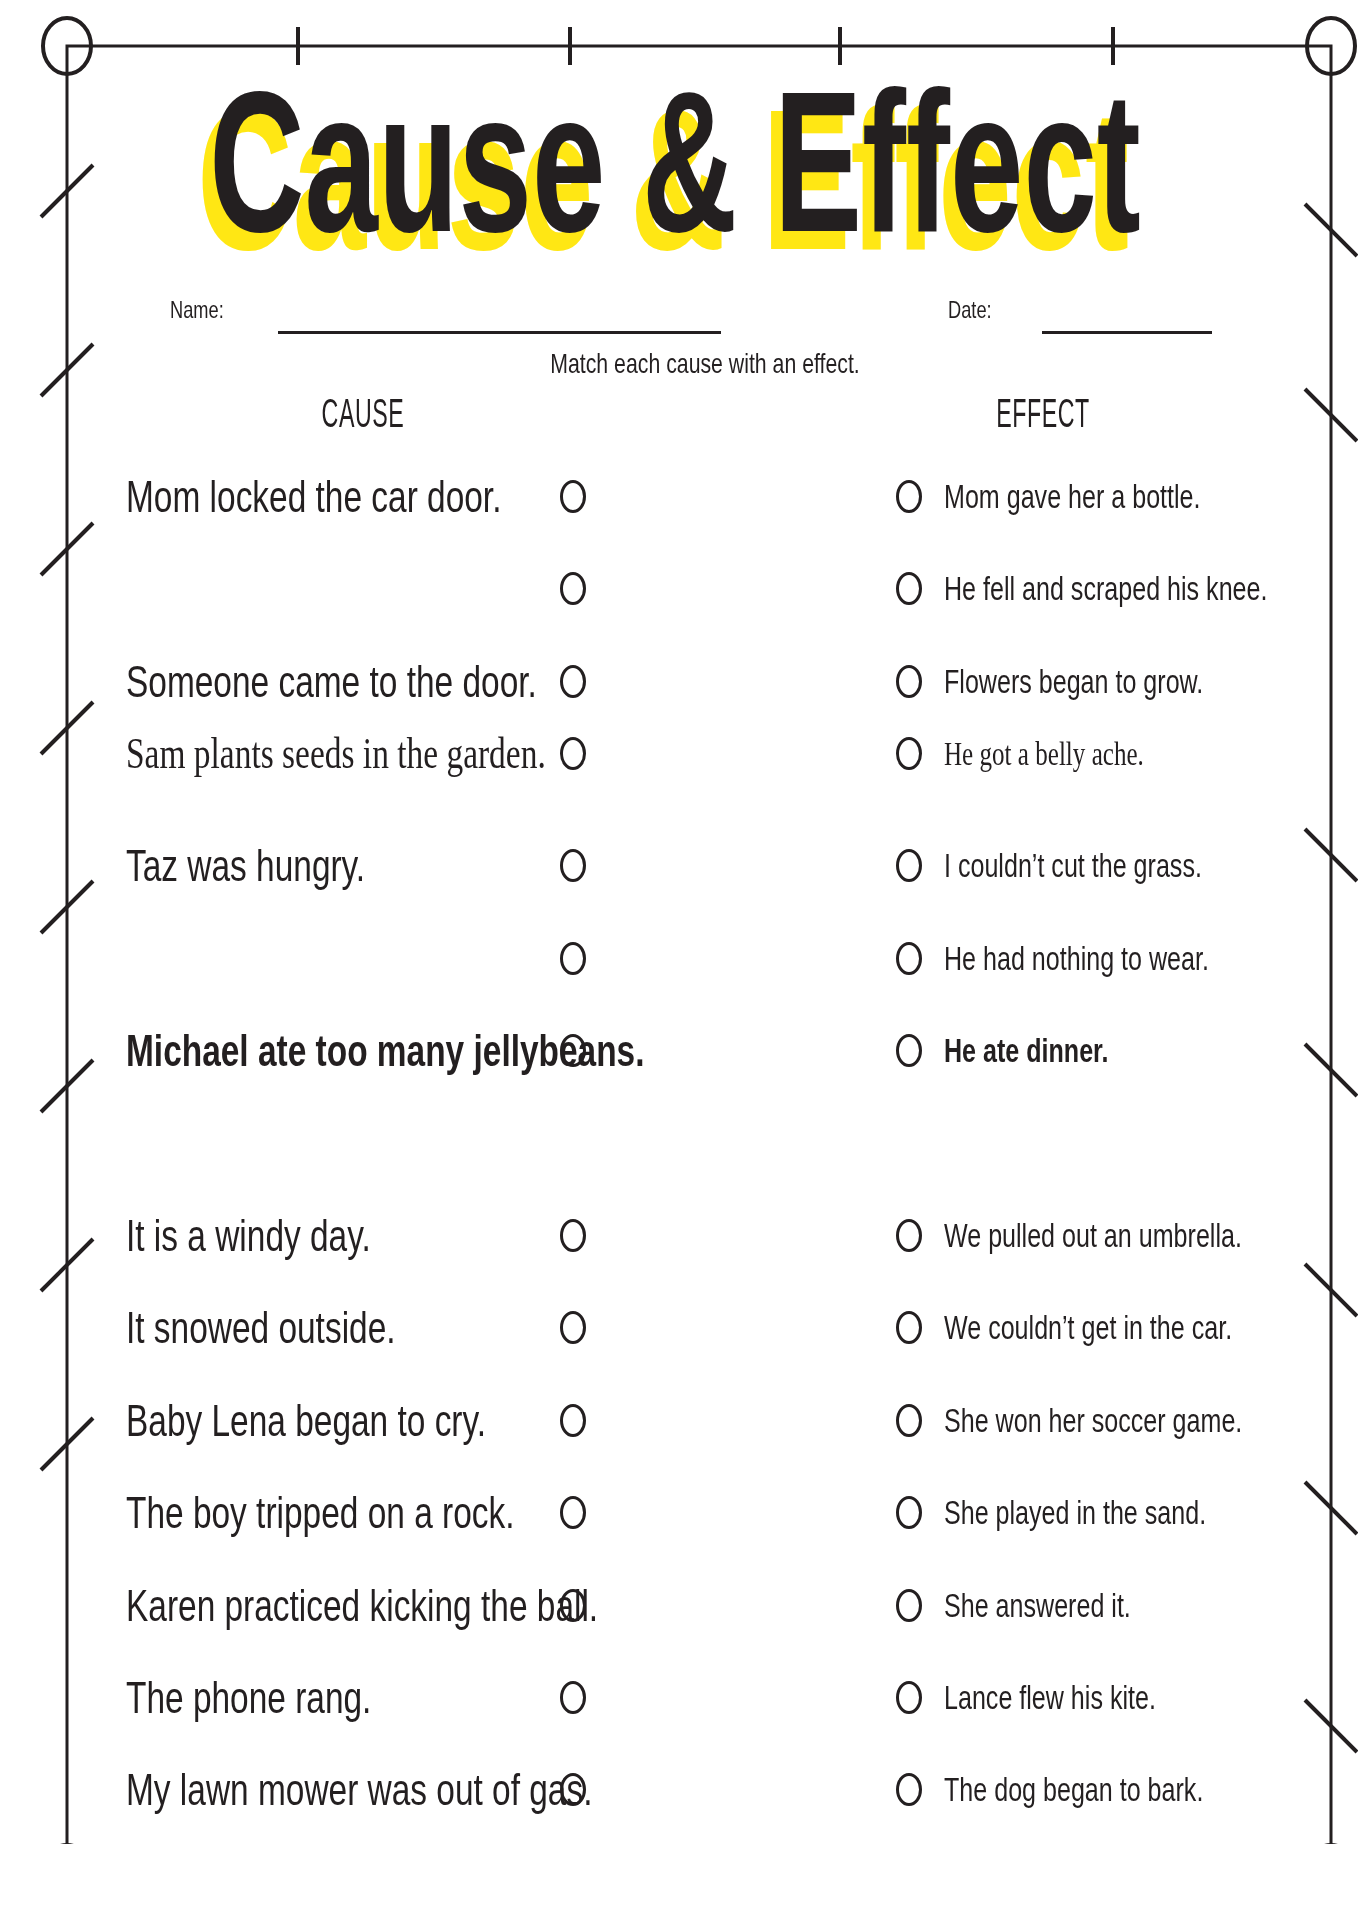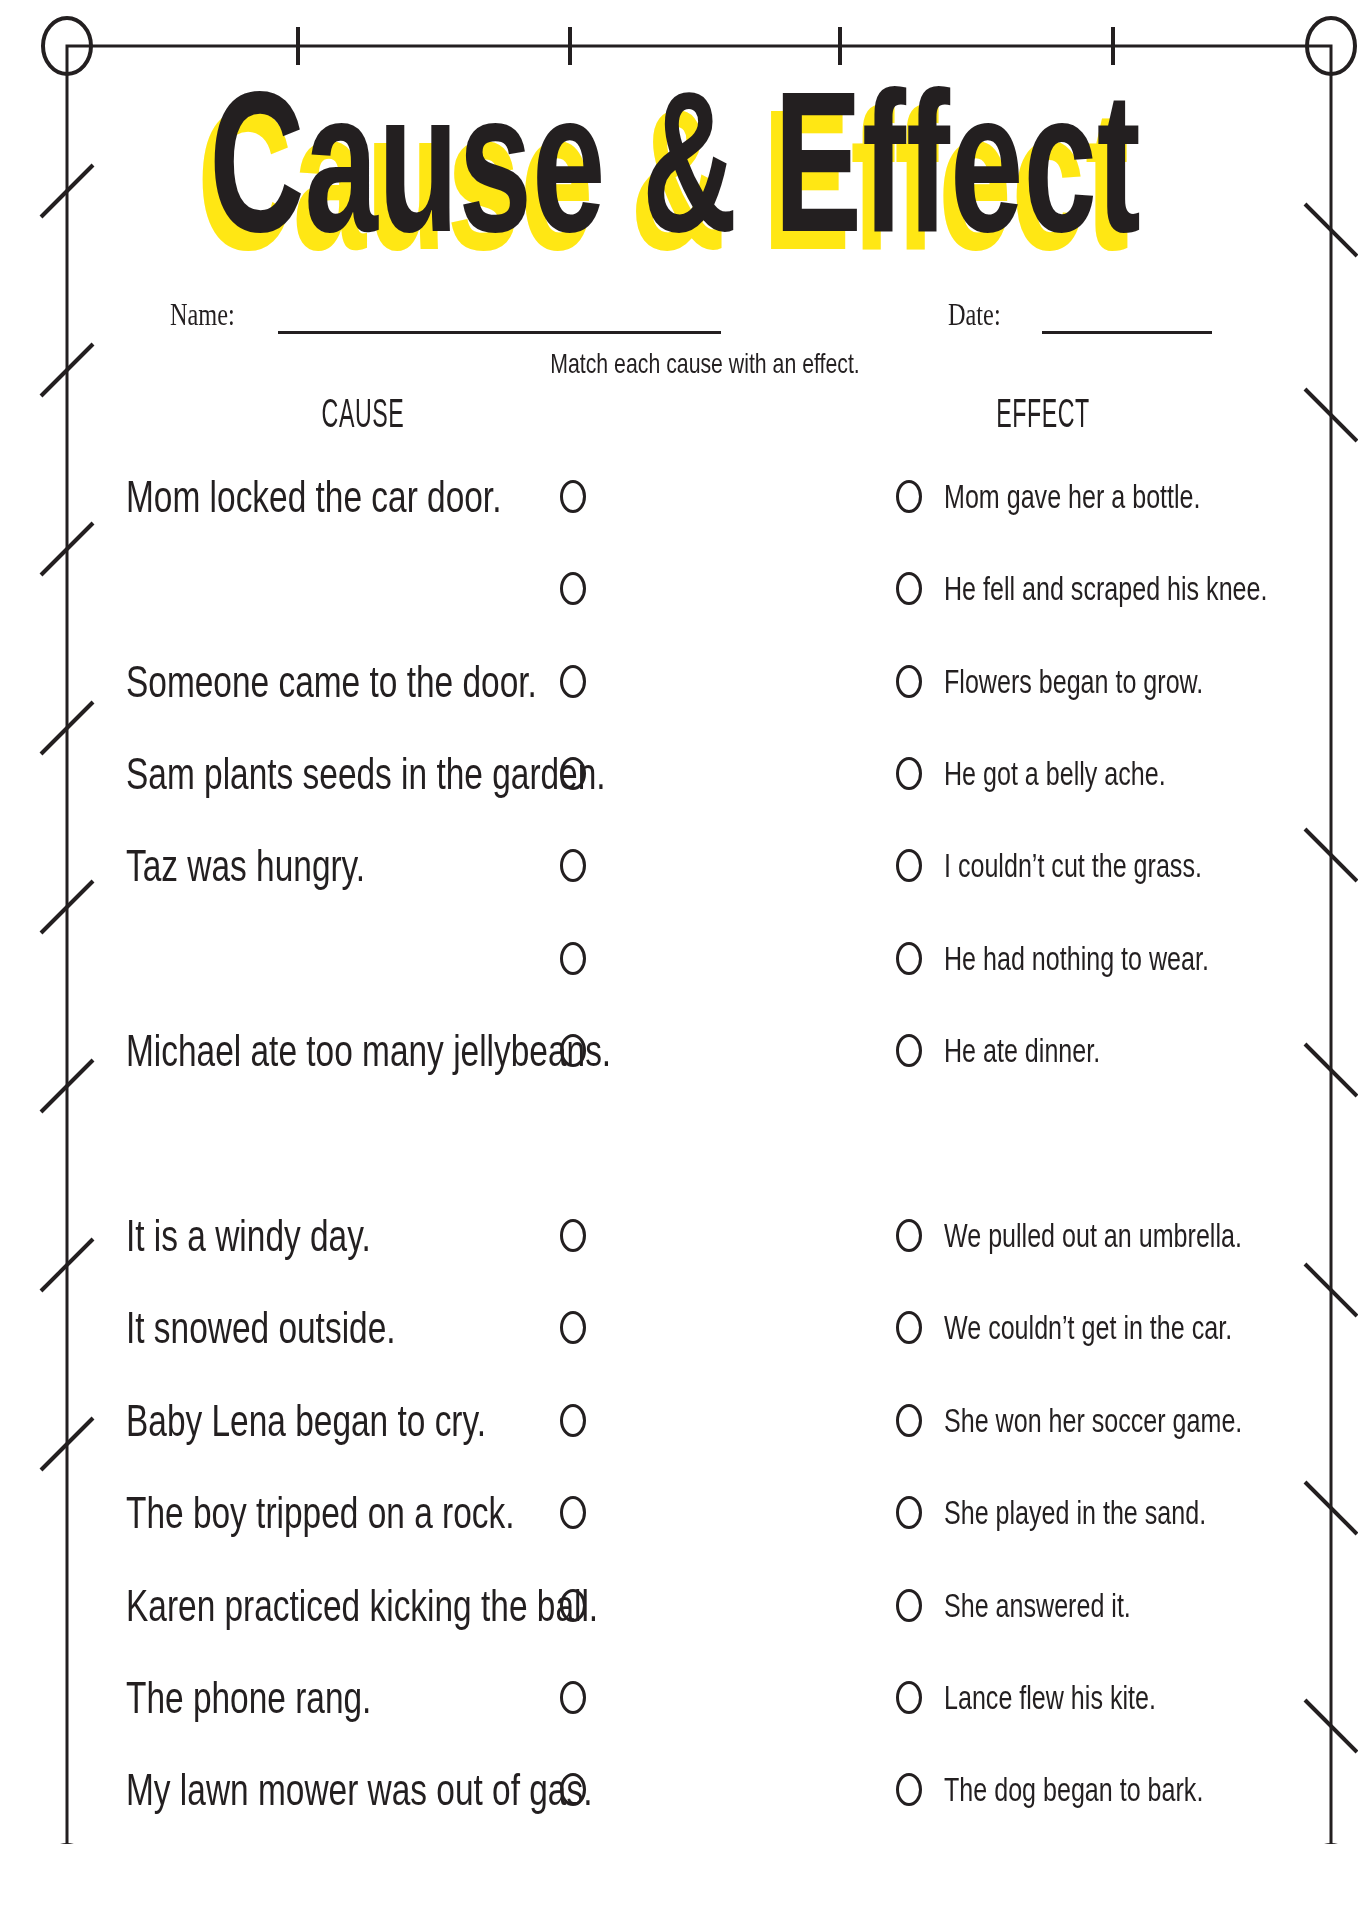--- a/index.html
+++ b/index.html
@@ -24,21 +24,21 @@
     transform:translateX(-50%) scaleX(0.58);
   }
   #title{
     position:absolute;left:655px;top:62px;
     font-size:200px;font-weight:bold;line-height:1;
     white-space:nowrap;
     transform:translateX(-50%) scaleX(0.66);
     color:#231f20;
     text-shadow:-18px 18px 0 #ffe714;
   }
-  .label{font-size:32px;line-height:1;font-family:Liberation Serif, serif;}
+  .label{font-size:24px;line-height:1;}
   #instruction{top:348px;left:685px;font-size:28px;}
   .fill-line{position:absolute;height:3px;background:#231f20;}
   .row{position:absolute;left:106px;width:1164px;height:44px;}
   .row .cause-text{position:absolute;left:0;top:0;font-size:44px;line-height:44px;}
   .row .effect-text{position:absolute;left:818px;top:0;font-size:33px;line-height:44px;}
   .match-circle{
     position:absolute;top:5px;
     width:20px;height:27px;
     border:3px solid #231f20;border-radius:50%;
     background:transparent;
@@ -116,38 +116,38 @@
     <span class="match-circle cause-circle"></span>
     <span class="match-circle effect-circle"></span>
     <span class="effect-text"><span class="txt">He fell and scraped his knee.</span></span>
   </div>
   <div class="row" style="top:660px;">
     <span class="cause-text"><span class="txt">Someone came to the door.</span></span>
     <span class="match-circle cause-circle"></span>
     <span class="match-circle effect-circle"></span>
     <span class="effect-text"><span class="txt">Flowers began to grow.</span></span>
   </div>
-  <div class="row" style="top:752px;">
+  <div class="row" style="top:732px;font-family:Liberation Serif, serif;">
     <span class="cause-text"><span class="txt">Sam plants seeds in the garden.</span></span>
     <span class="match-circle cause-circle"></span>
     <span class="match-circle effect-circle"></span>
     <span class="effect-text"><span class="txt">He got a belly ache.</span></span>
   </div>
   <div class="row" style="top:844px;">
     <span class="cause-text"><span class="txt">Taz was hungry.</span></span>
     <span class="match-circle cause-circle"></span>
     <span class="match-circle effect-circle"></span>
     <span class="effect-text"><span class="txt">I couldn’t cut the grass.</span></span>
   </div>
   <div class="row" style="top:937px;">
     <span class="match-circle cause-circle"></span>
     <span class="match-circle effect-circle"></span>
     <span class="effect-text"><span class="txt">He had nothing to wear.</span></span>
   </div>
-  <div class="row" style="top:1029px;">
+  <div class="row" style="top:1029px;font-weight:bold;">
     <span class="cause-text"><span class="txt">Michael ate too many jellybeans.</span></span>
     <span class="match-circle cause-circle"></span>
     <span class="match-circle effect-circle"></span>
     <span class="effect-text"><span class="txt">He ate dinner.</span></span>
   </div>
   <div class="row" style="top:1214px;">
     <span class="cause-text"><span class="txt">It is a windy day.</span></span>
     <span class="match-circle cause-circle"></span>
     <span class="match-circle effect-circle"></span>
     <span class="effect-text"><span class="txt">We pulled out an umbrella.</span></span>

